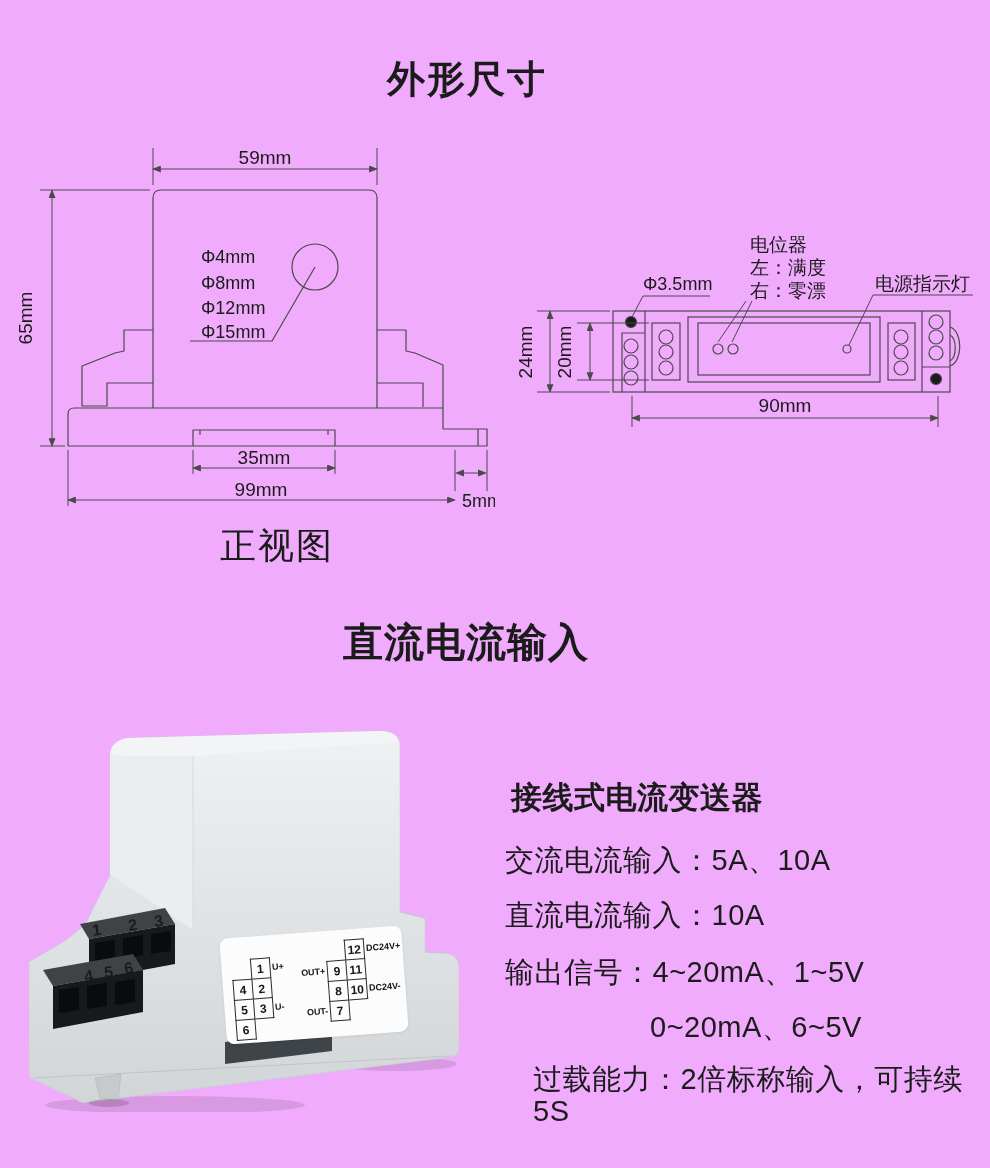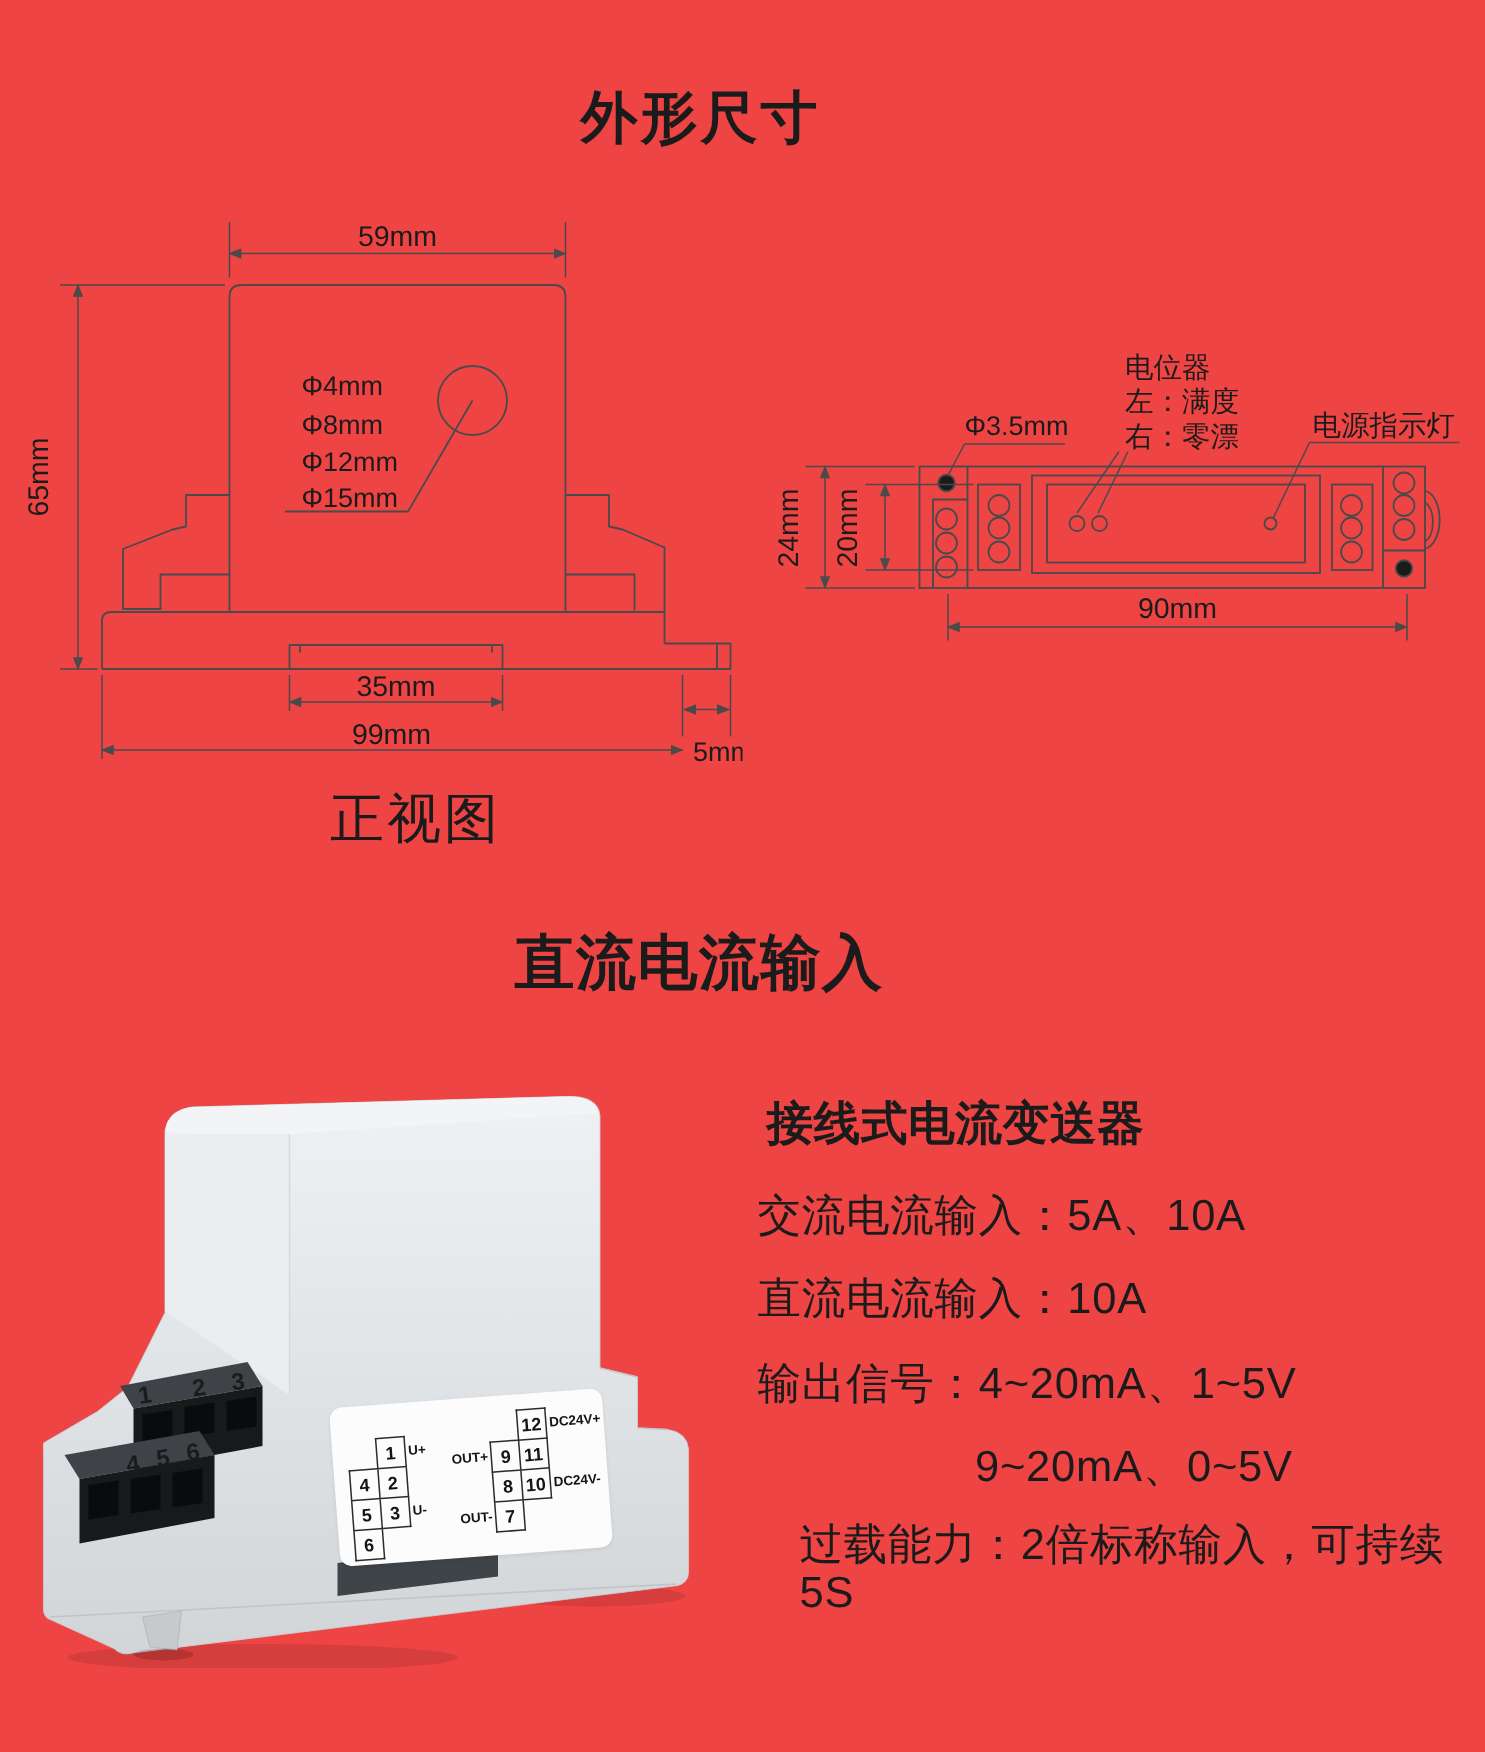--- a/index.html
+++ b/index.html
@@ -1,18 +1,18 @@
 <!DOCTYPE html>
 <html><head>
 <meta charset="utf-8">
 <style>
   html,body{margin:0;padding:0;}
   .canvas{
     position:relative; width:990px; height:1168px;
-    background:#ef4444; overflow:hidden;
+    background:#f0abfc; overflow:hidden;
     font-family:"Liberation Sans","DejaVu Sans",sans-serif;
     color:#1b1b1b;
   }
   .title1{position:absolute; left:387px; top:60px; font-size:38px; font-weight:700; letter-spacing:2px; line-height:1;}
   .title2{position:absolute; left:343px; top:622px; font-size:40px; font-weight:700; letter-spacing:1px; line-height:1;}
   .caption{position:absolute; left:192px; top:522px; width:170px; text-align:center; font-size:36px; font-weight:500; letter-spacing:2px;}
   svg text{fill:#1b1b1b; font-family:"Liberation Sans","DejaVu Sans",sans-serif;}
   .dimtxt{font-size:19px;}
   .dimtxt-s{font-size:18px;}
   .cntxt{font-size:19px;}
@@ -26,21 +26,21 @@
     box-shadow:0 1px 3px rgba(0,0,0,0.08);
     display:flex; gap:8px; padding:10px 2px 0 10px; box-sizing:border-box;
   }
   .wlabel table{border-collapse:collapse; align-self:flex-start;}
   .wlabel td{width:18px; height:19px; padding:0; text-align:center; vertical-align:middle;
     font-size:12px; font-weight:600; color:#141414; line-height:1;}
   .wlabel td.b{border:1.6px solid #2b2b2b;}
   .wlabel td.lb{font-size:9px; font-weight:700; width:auto; padding-left:2px; white-space:nowrap; text-align:left;}
   .wlabel td.lbl{font-size:9px; font-weight:700; width:28px; padding-right:2px; white-space:nowrap; text-align:right;}
   .wlabel .tleft{margin-top:12px;}
-  .specs{position:absolute; left:505px; top:725px; width:485px; height:340px;}
+  .specs{position:absolute; left:505px; top:774px; width:485px; height:340px;}
   .spec-heading{position:absolute; left:6px; top:8px; font-size:31px; font-weight:700; letter-spacing:0.5px; line-height:1;}
   .spec-line{position:absolute; left:0; font-size:29px; line-height:1.1; letter-spacing:0.5px; color:#1b1b1b;}
   .sl1{top:71px;} .sl2{top:126px;} .sl3{top:183px;} .sl4{top:238px; left:145px;} .sl5{top:290px;margin-left:28px;}
 </style>
 </head>
 <body>
 
 <div class="canvas">
 
   <div class="title1">外形尺寸</div>
@@ -242,17 +242,17 @@
       </tbody>
         </table>
     </div>
   </div>
 
   <div class="specs">
     <div class="spec-heading">接线式电流变送器</div>
     <div class="spec-line sl1">交流电流输入：5A、10A</div>
     <div class="spec-line sl2">直流电流输入：10A</div>
     <div class="spec-line sl3">输出信号：4~20mA、1~5V</div>
-    <div class="spec-line sl4">9~20mA、0~5V</div>
+    <div class="spec-line sl4">0~20mA、6~5V</div>
     <div class="spec-line sl5">过载能力：2倍标称输入，可持续5S</div>
   </div>
 
 </div>
 
 </body></html>

